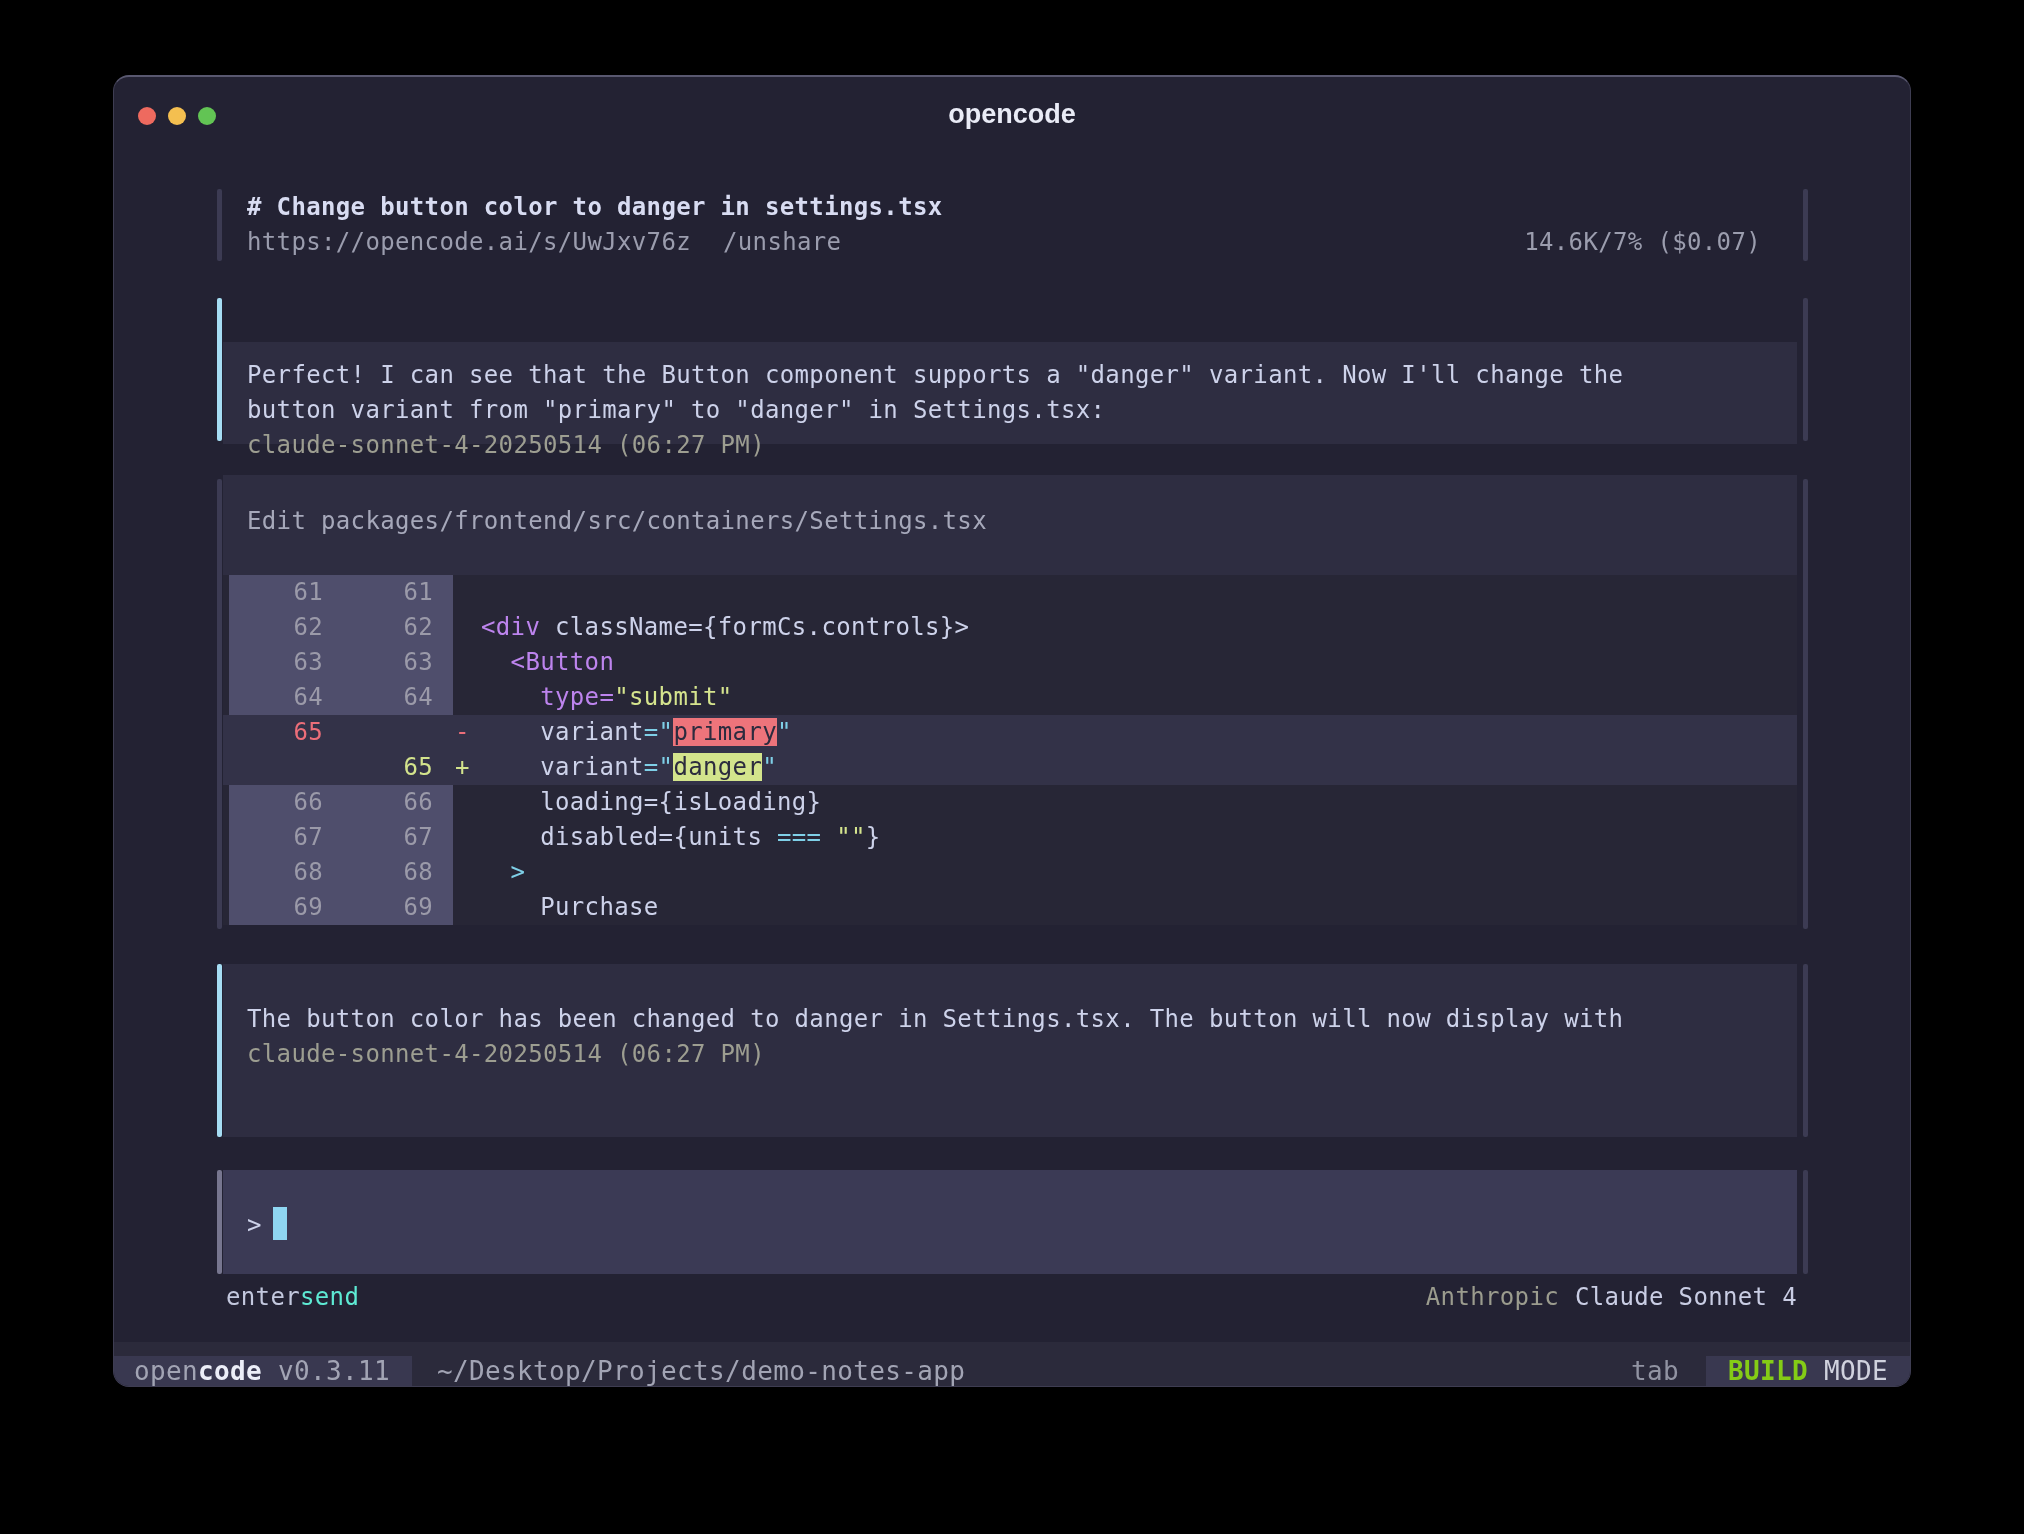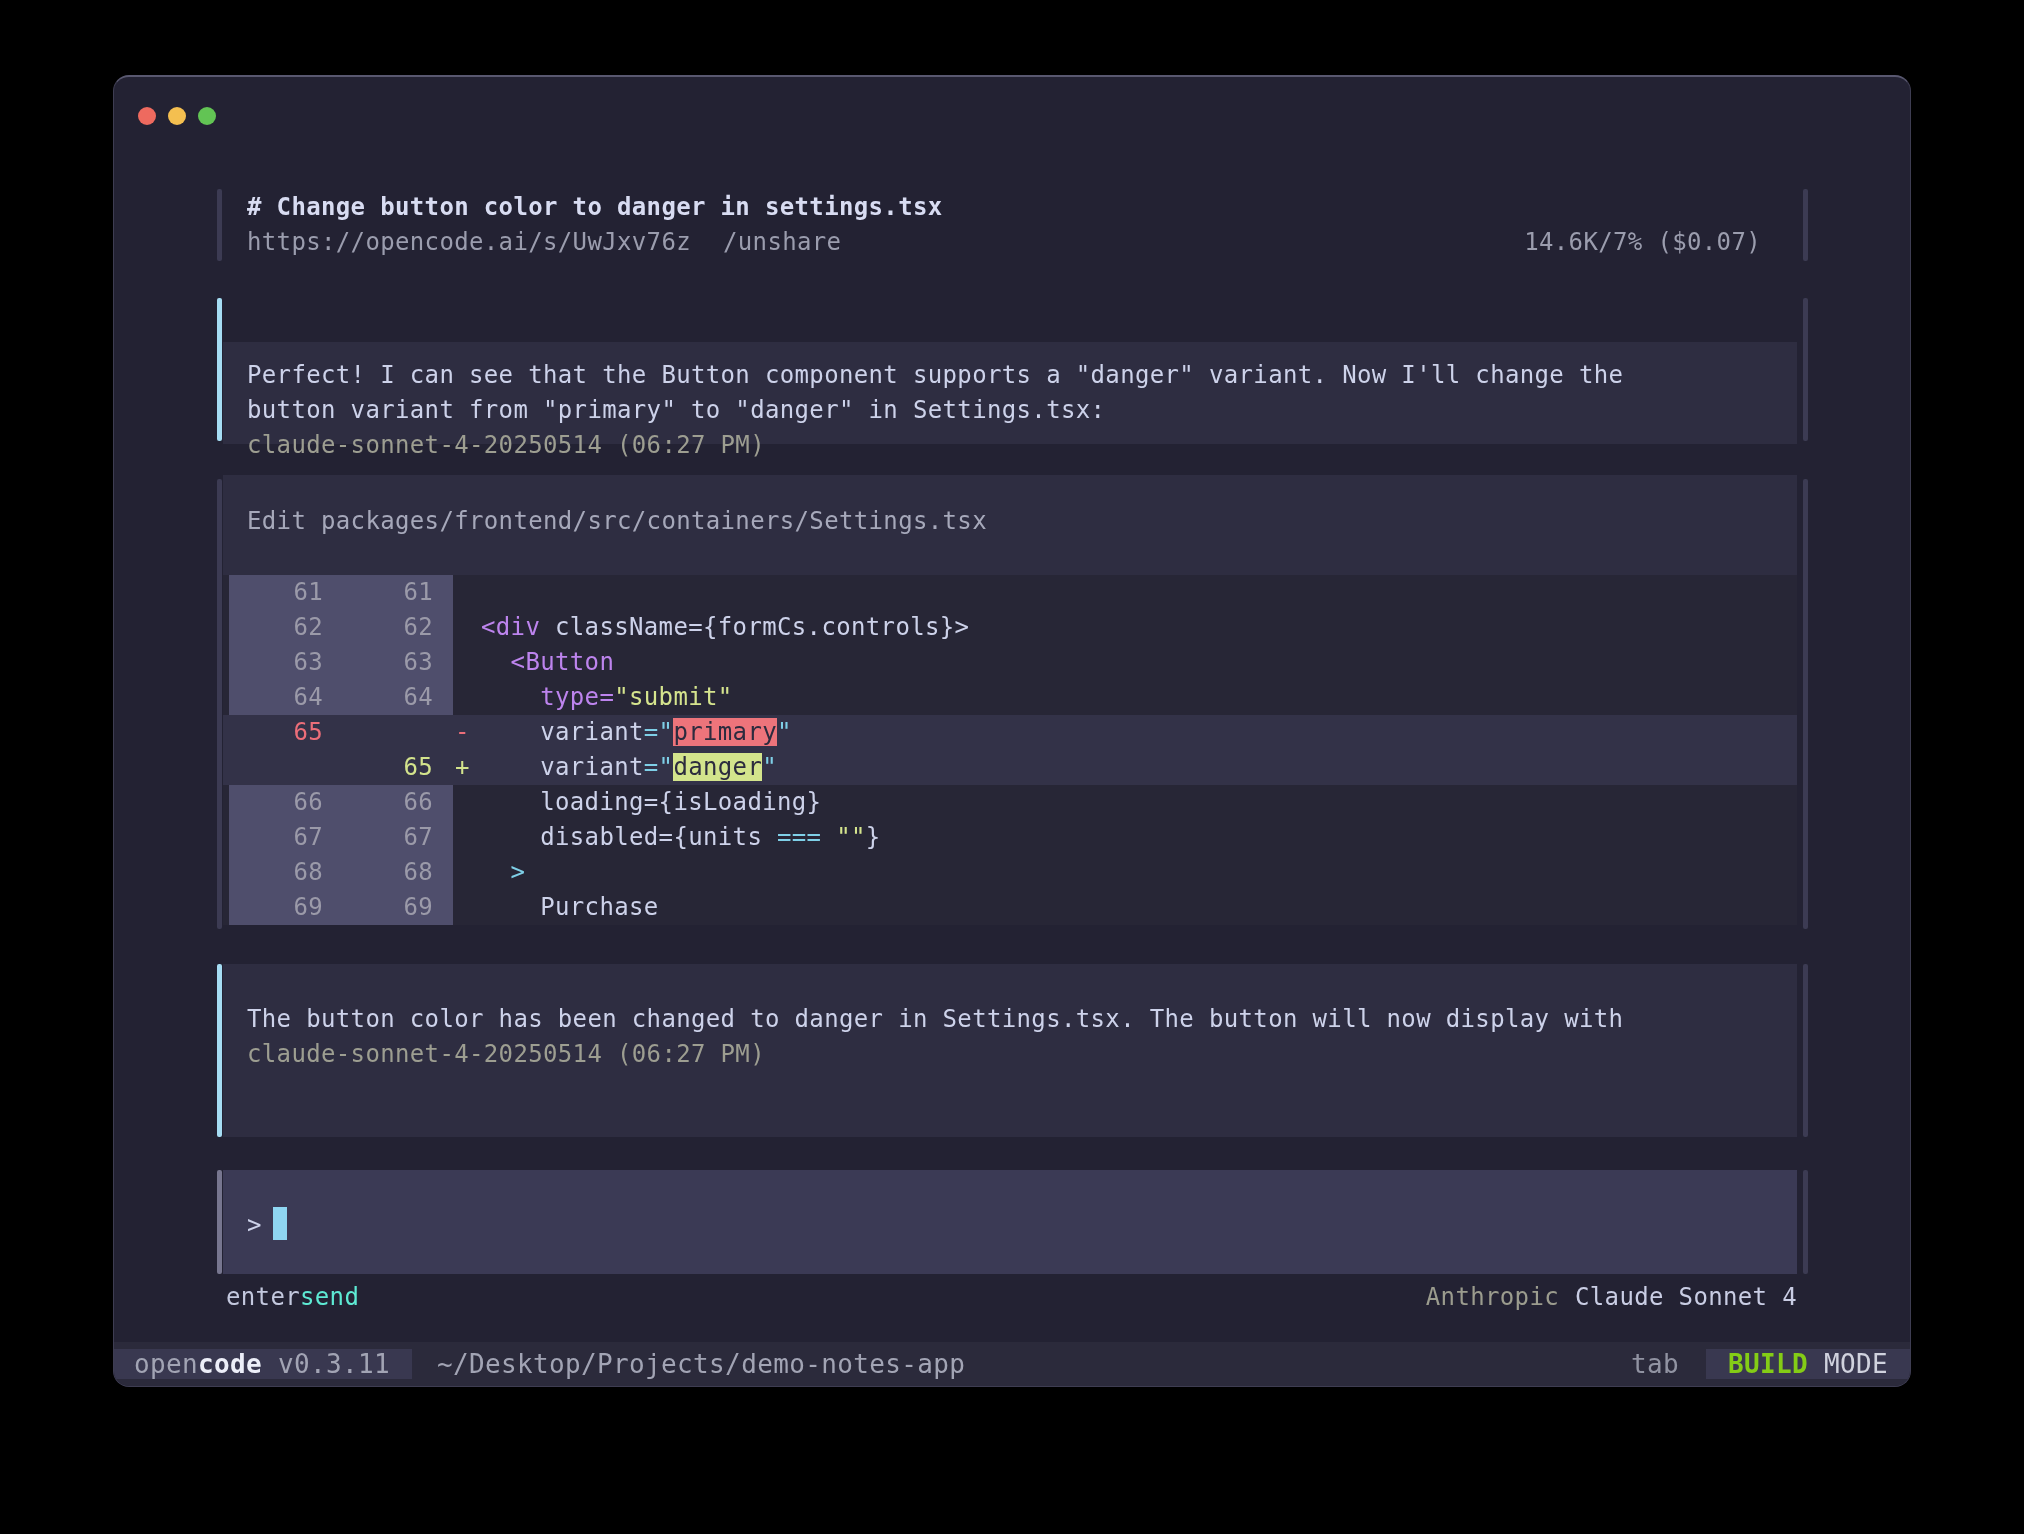--- a/index.html
+++ b/index.html
@@ -59,39 +59,40 @@
             box-sizing:border-box;padding:37px 0 0 24px;}
   .prompt{color:#cdd2ea;display:inline-block;}
   .cursor{display:inline-block;width:14px;height:33px;background:#8fd6f2;vertical-align:-7px;margin-left:11px;}
   .hintrow{position:absolute;left:109px;top:1203px;width:1574px;}
   .hint-l{position:absolute;left:3px;top:0;}
   .hint-key{color:#c3c8de;} .hint-act{color:#5eead4;margin-left:0;text-align:center;}
   .hint-r{position:absolute;right:0;top:0;text-align:right;}
   .prov{color:#9b9c8e;} .model{color:#c9cde4;margin-left:16px;}
   
   .statusbar{position:absolute;left:0;bottom:0;width:100%;height:44px;background:#2b2a3b;
-             display:flex;align-items:center;font-size:26px;letter-spacing:0.35px;}
+             display:flex;align-items:flex-end;font-size:26px;letter-spacing:0.35px;}
   .statusbar .seg{background:#393850;display:flex;align-items:center;}
   .sb-app{padding:0 22px 0 20px;}
   .sb-open{color:#a2a4b4;} .sb-code{color:#eceef8;font-weight:bold;} .sb-ver{color:#a2a4b4;margin-left:16px;}
   .sb-path{color:#a2a4b4;display:flex;align-items:center;margin-left:25px;}
   .sb-tab{color:#9193a2;display:flex;align-items:center;margin-left:auto;}
   .sb-mode{margin-left:27px;padding:0 22px;}
   .sb-build{color:#84cc16;font-weight:bold;} .sb-modeword{color:#d0d2de;margin-left:16px;}
 </style>
 </head>
 <body>
 
 <div class="stage">
   <div class="window">
 
     <div class="titlebar">
       <div class="tl close"></div>
       <div class="tl min"></div>
       <div class="tl max"></div>
+      <div class="win-title">opencode</div>
     </div>
 
     <div class="rail dim" style="left:103px;top:112px;height:72px;"></div>
     <div class="rail dim" style="left:1689px;top:112px;height:72px;"></div>
     <div class="hdr mono">
       <div class="line1"># Change button color to danger in settings.tsx</div>
       <div class="line2"><a>https://opencode.ai/s/UwJxv76z</a><span class="unshare">/unshare</span></div>
       <div class="tokens">14.6K/7% ($0.07)</div>
     </div>
 

